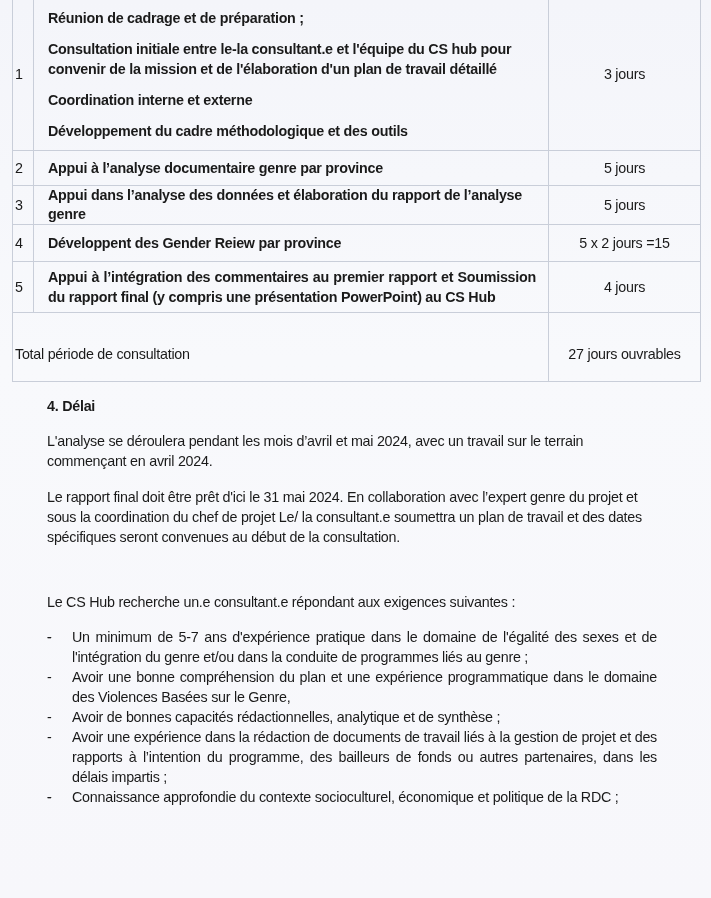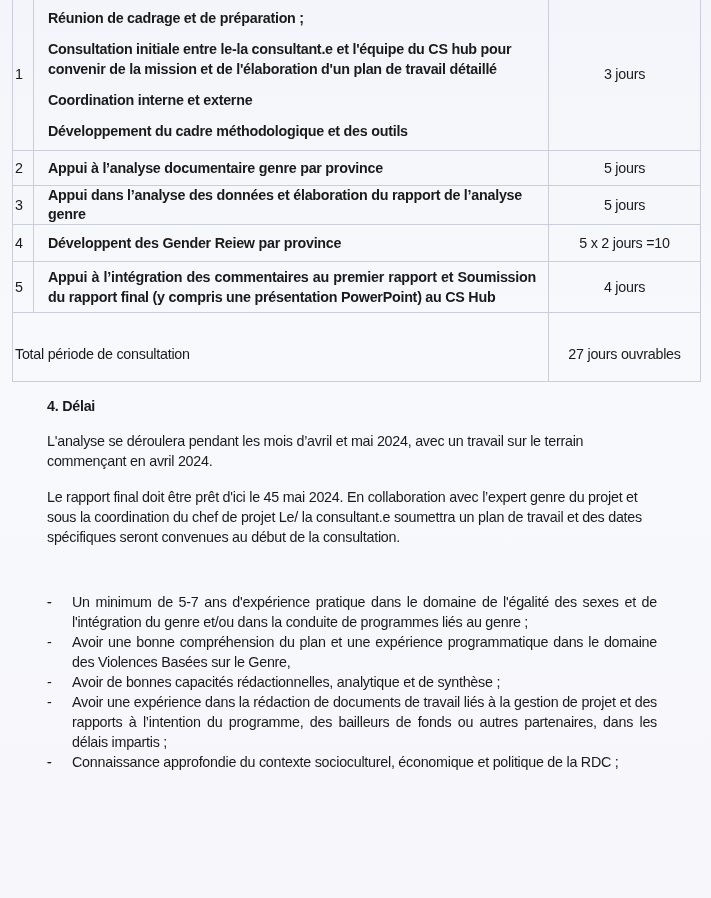--- a/index.html
+++ b/index.html
@@ -119,41 +119,42 @@
         <td class="dur">5 jours</td>
       </tr>
       <tr class="r3">
         <td class="num">3</td>
         <td class="act">Appui dans l’analyse des données et élaboration du rapport de l’analyse genre</td>
         <td class="dur">5 jours</td>
       </tr>
       <tr class="r4">
         <td class="num">4</td>
         <td class="act">Développent des Gender Reiew par province</td>
-        <td class="dur">5 x 2 jours =10</td>
+        <td class="dur">5 x 2 jours =15</td>
       </tr>
       <tr class="r5">
         <td class="num">5</td>
         <td class="act">Appui à l’intégration des commentaires au premier rapport et Soumission du rapport final (y compris une présentation PowerPoint) au CS Hub</td>
         <td class="dur">4 jours</td>
       </tr>
       <tr class="r6">
         <td class="total-label" colspan="2">Total période de consultation</td>
         <td class="total-val">27 jours ouvrables</td>
       </tr>
     </tbody>
   </table>
 
   <div class="section" style="top:396px;">
     <h3 class="h" style="line-height:20px;">4. Délai</h3>
     <p class="para" style="margin-top:15px;">L'analyse se déroulera pendant les mois d’avril et mai 2024, avec un travail sur le terrain commençant en avril 2024.</p>
-    <p class="para" style="margin-top:16px;">Le rapport final doit être prêt d'ici le 45 mai 2024. En collaboration avec l’expert genre du projet et sous la coordination du chef de projet Le/ la consultant.e soumettra un plan de travail et des dates spécifiques seront convenues au début de la consultation.</p>
+    <p class="para" style="margin-top:16px;">Le rapport final doit être prêt d'ici le 31 mai 2024. En collaboration avec l’expert genre du projet et sous la coordination du chef de projet Le/ la consultant.e soumettra un plan de travail et des dates spécifiques seront convenues au début de la consultation.</p>
   </div>
 
   <div class="section" style="top:577px;">
+    <p class="para" style="margin-top:15px;">Le CS Hub recherche un.e consultant.e répondant aux exigences suivantes :</p>
     <ul class="req" style="margin-top:15px;">
       <li><span class="dash">-</span></li>
       <li><span class="dash">-</span><span>Un minimum de 5-7 ans d'expérience pratique dans le domaine de l'égalité des sexes et de l'intégration du genre et/ou dans la conduite de programmes liés au genre ;</span></li>
       <li><span class="dash">-</span><span>Avoir une bonne compréhension du plan et une expérience programmatique dans le domaine des Violences Basées sur le Genre,</span></li>
       <li><span class="dash">-</span><span>Avoir de bonnes capacités rédactionnelles, analytique et de synthèse ;</span></li>
       <li><span class="dash">-</span><span>Avoir une expérience dans la rédaction de documents de travail liés à la gestion de projet et des rapports à l’intention du programme, des bailleurs de fonds ou autres partenaires, dans les délais impartis ;</span></li>
       <li><span class="dash">-</span></li>
       <li><span class="dash">-</span><span>Connaissance approfondie du contexte socioculturel, économique et politique de la RDC ;</span></li>
     </ul>
   </div>

